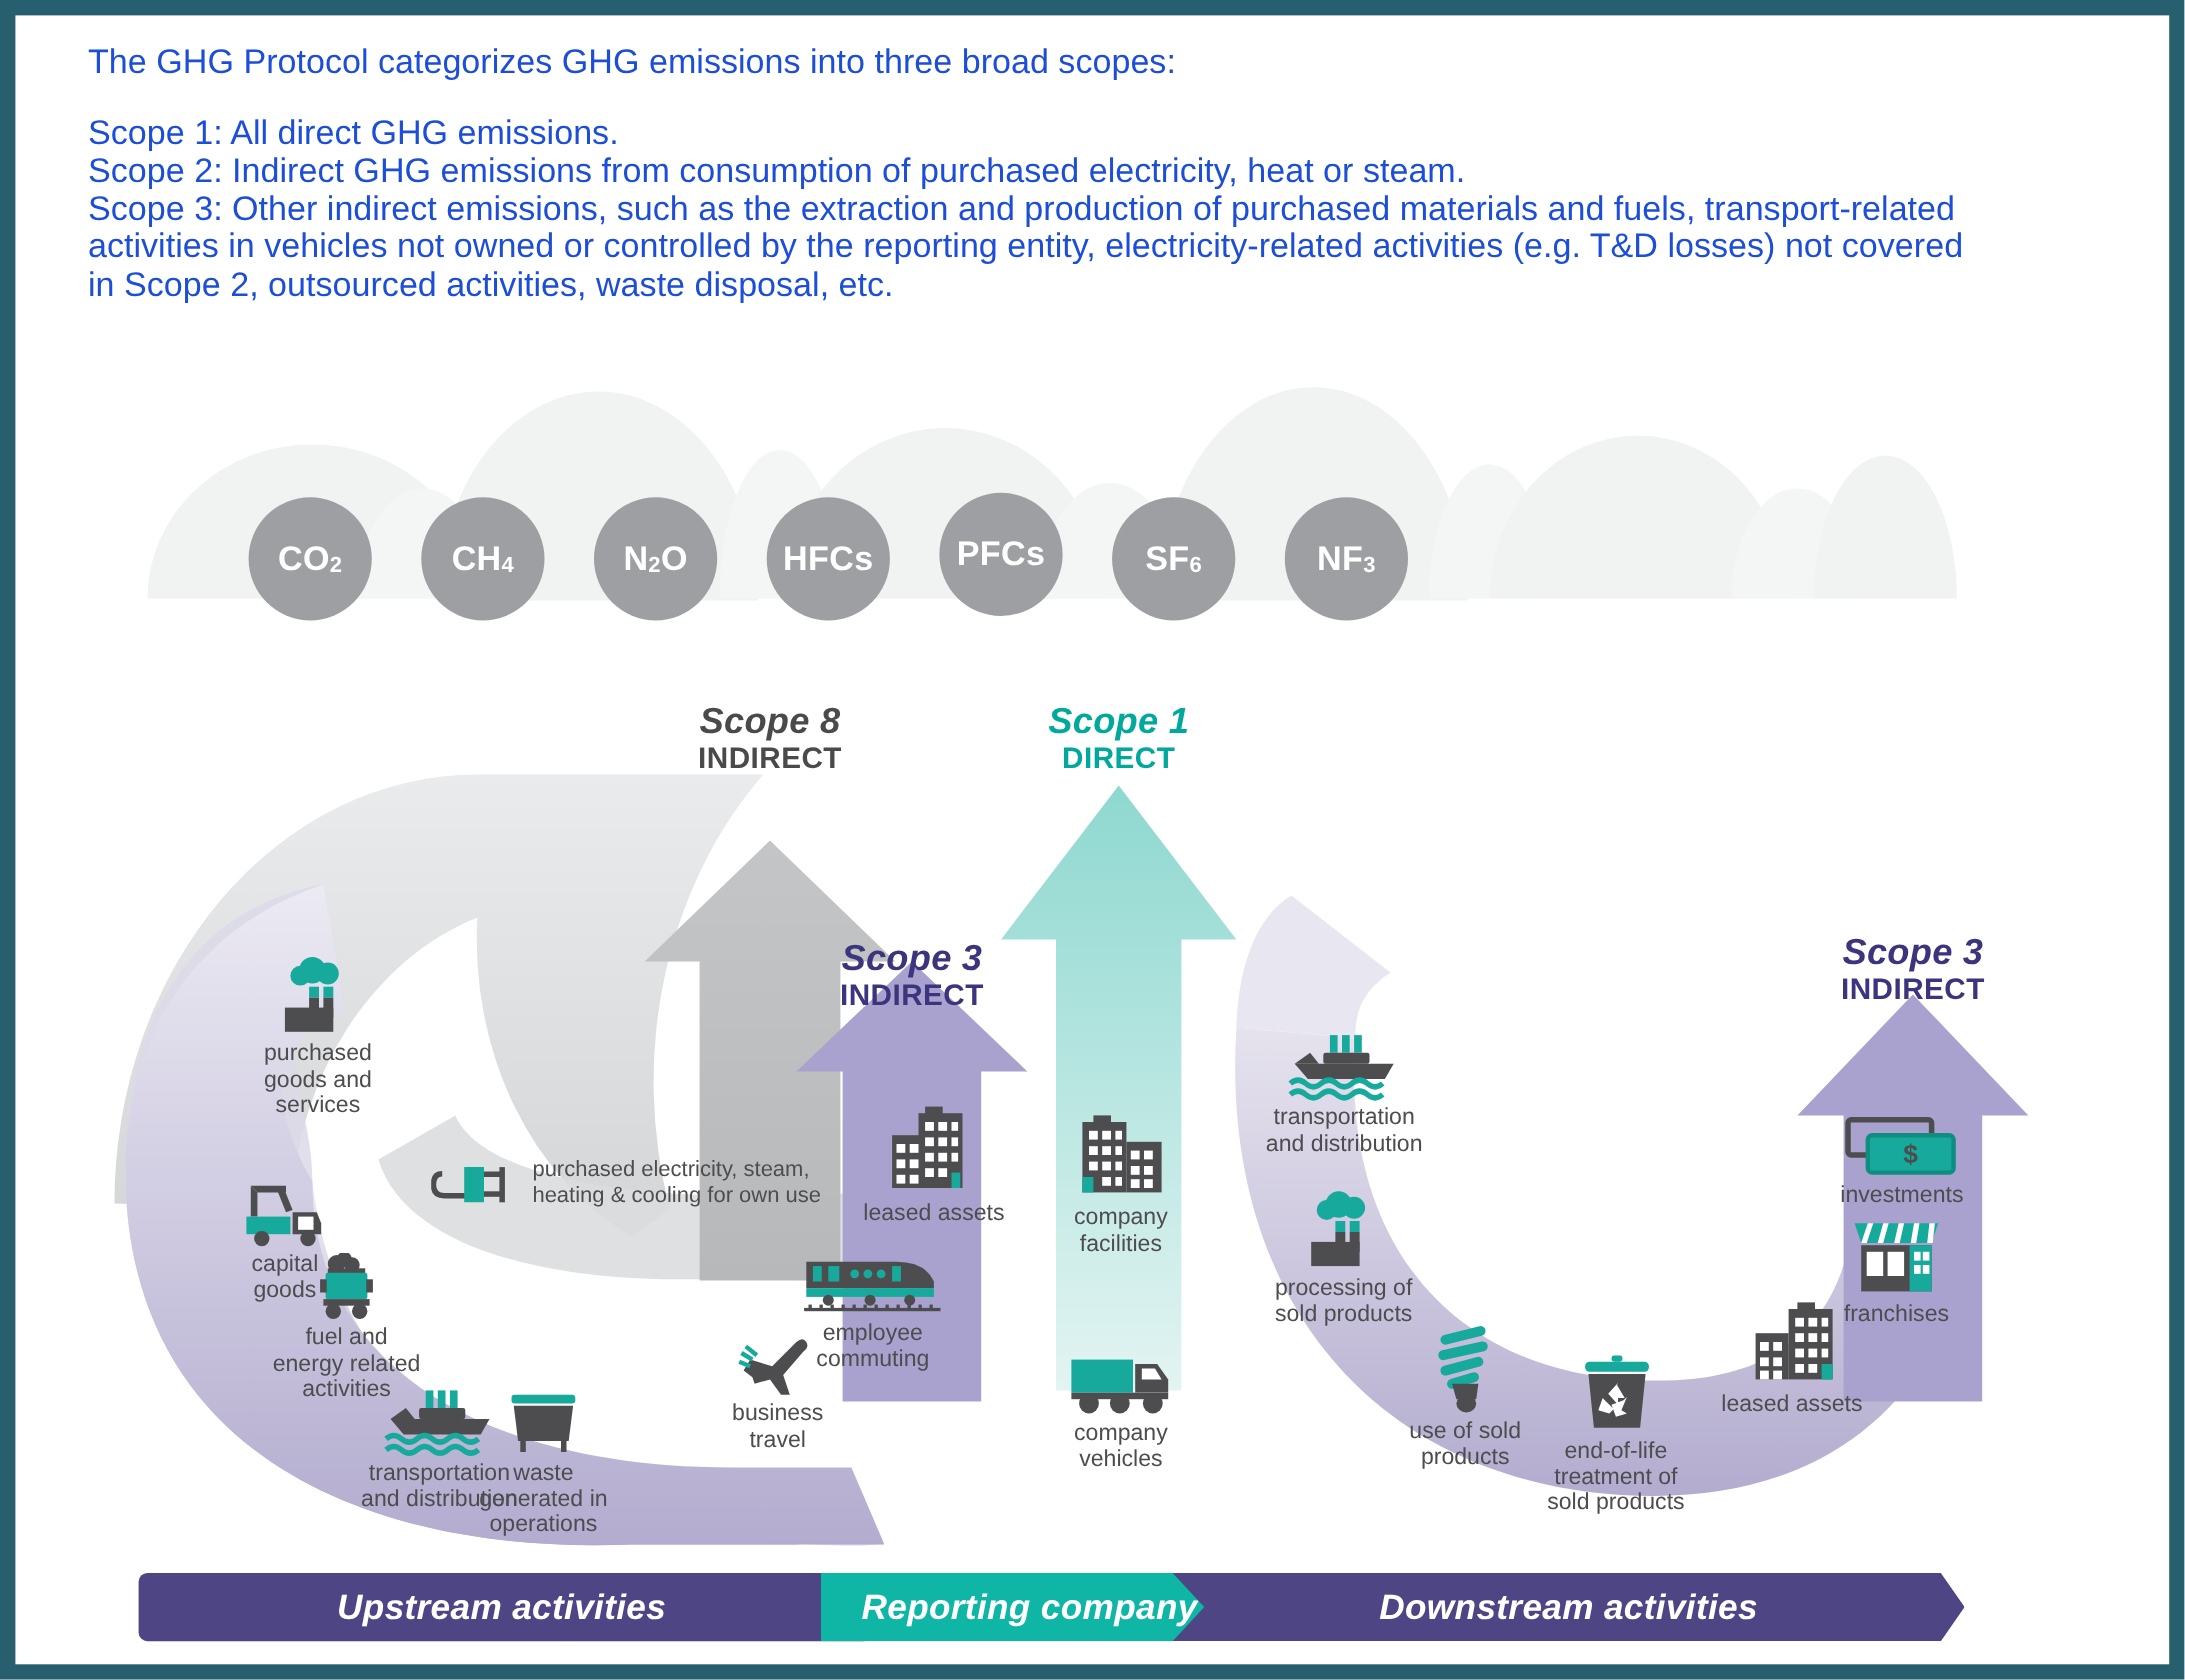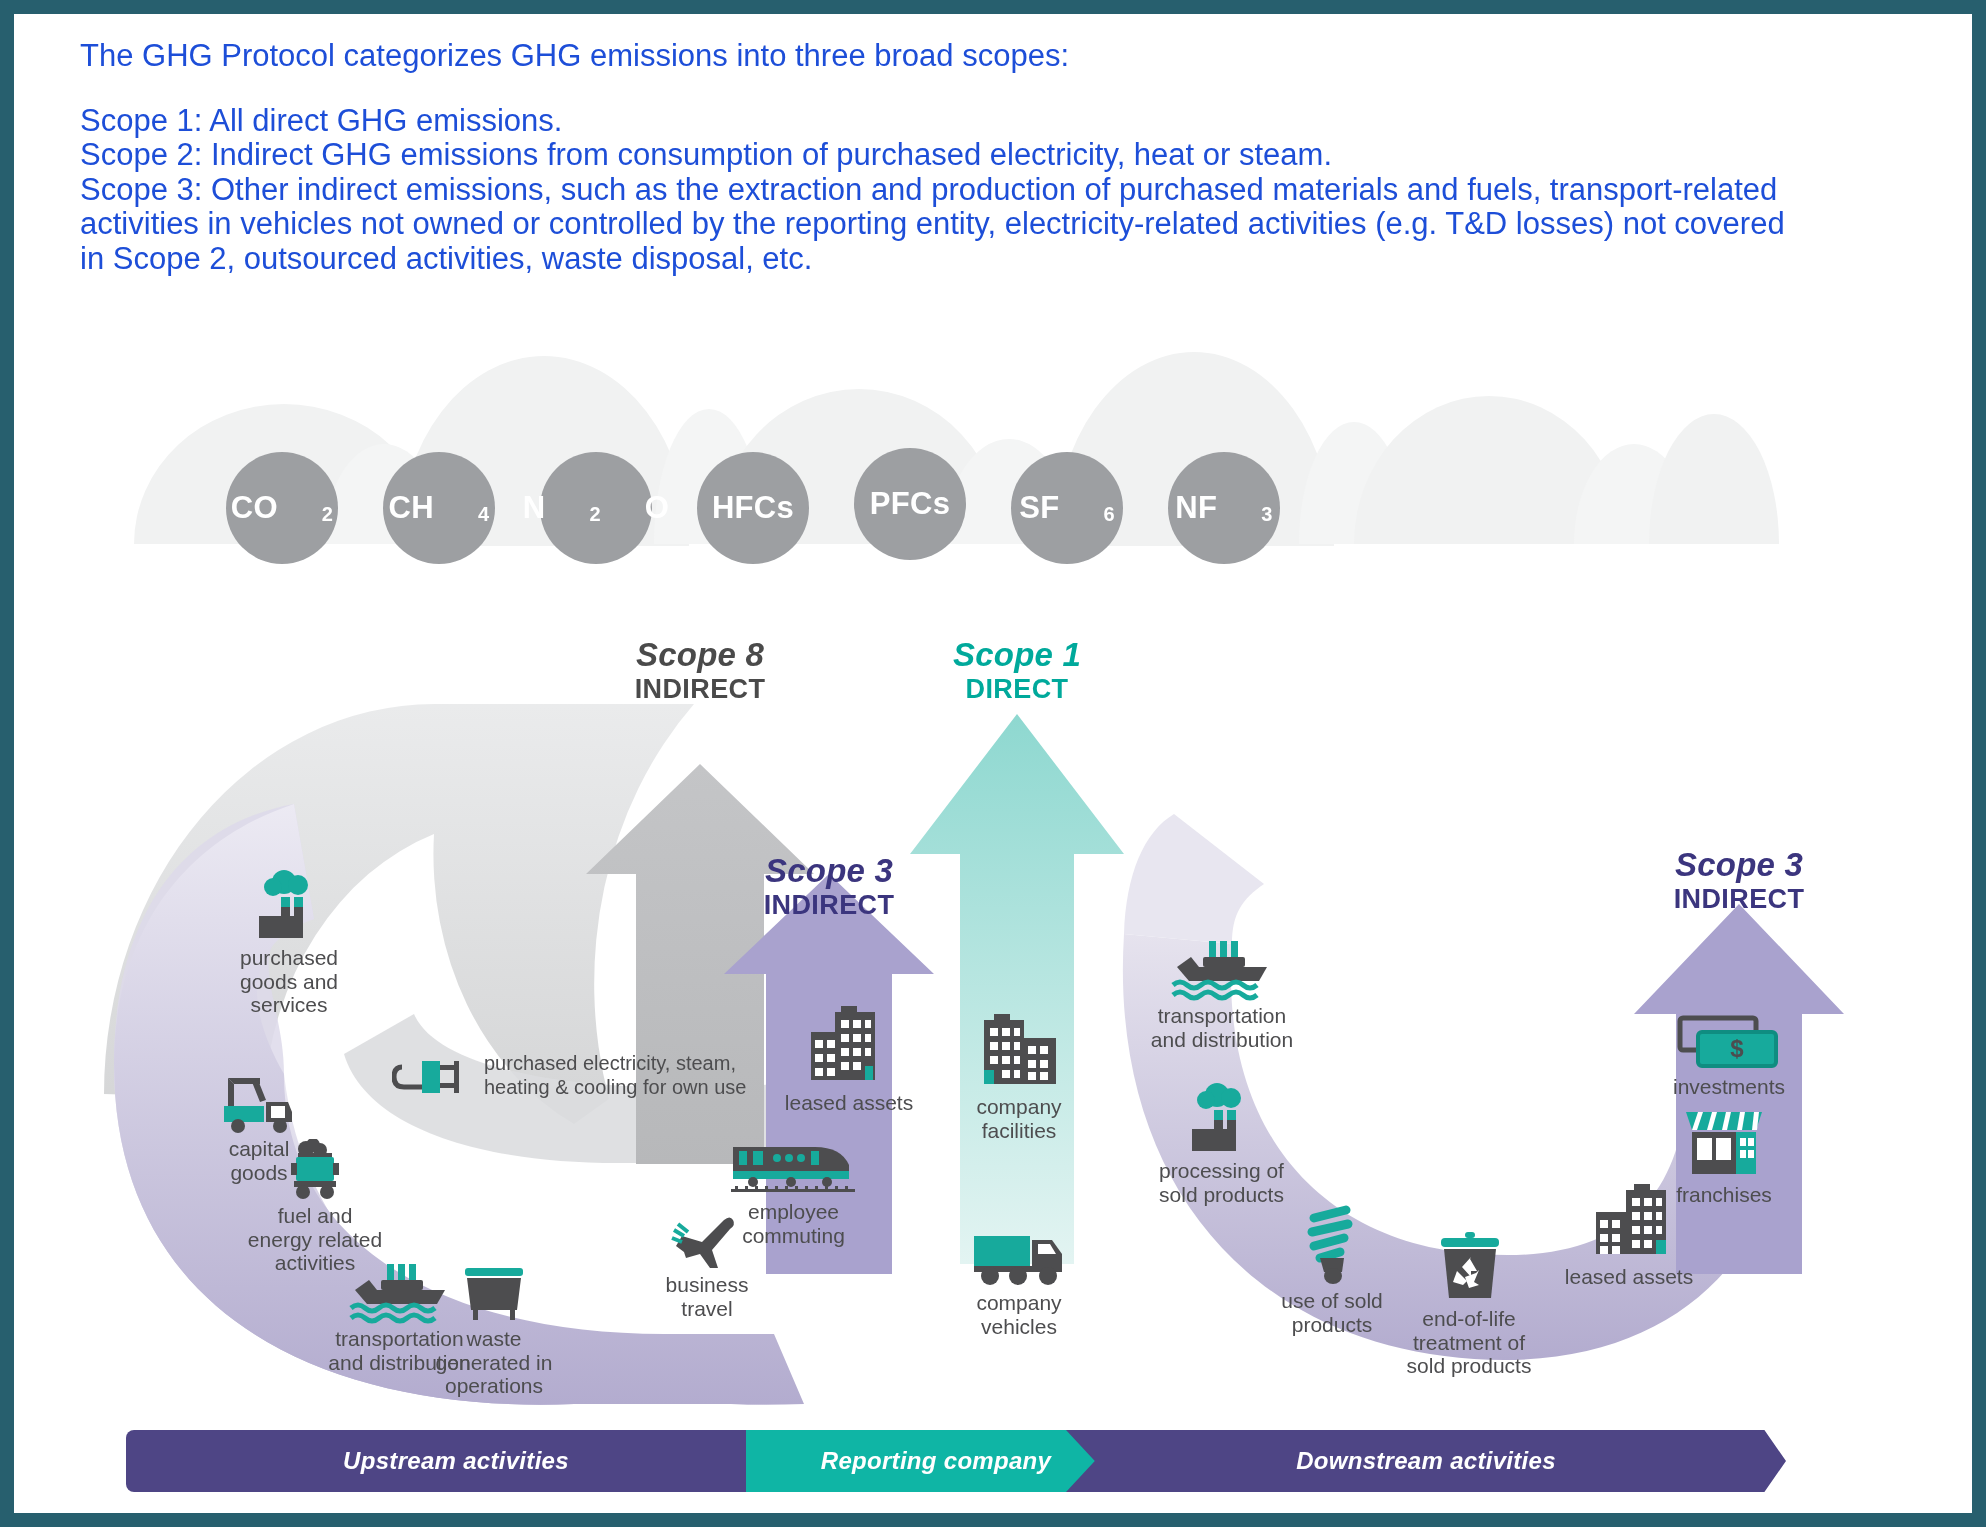--- a/index.html
+++ b/index.html
@@ -46,21 +46,20 @@
   .gas-circle {
     position: absolute;
     width: 112px; height: 112px;
     border-radius: 50%;
     background: #9d9fa2;
     color: #ffffff;
     font-size: 31px;
     font-weight: bold;
     display: flex; align-items: center; justify-content: center;
     letter-spacing: .3px;
-    gap: 44px;
   }
   .gas-circle sub { font-size: 20px; vertical-align: baseline; position: relative; top: 6px; }
 
   
   #arcs { position: absolute; left: 0; top: 0; width: 1960px; height: 1499px; }
 
   
   .scope-head { position: absolute; text-align: center; }
   .scope-head .name {
     font-style: italic; font-weight: bold; font-size: 33px; line-height: 1.15;
@@ -87,21 +86,21 @@
     display: flex; align-items: flex-start; gap: 12px;
   }
   #scope2-electricity .label {
     color: #4d4d4f; font-size: 20px; line-height: 1.2; text-align: left; white-space: pre-line;
   }
 
   
   #banner { position: absolute; left: 112px; top: 1416px; width: 1660px; height: 62px; }
   .bseg { position: absolute; top: 0; height: 62px; display: flex; align-items: center; justify-content: center; }
   .bseg span {
-    color: #ffffff; font-style: italic; font-weight: bold; font-size: 24px; letter-spacing: .3px;
+    color: #ffffff; font-style: italic; font-weight: bold; font-size: 32px; letter-spacing: .3px;
     position: relative; z-index: 2;
   }
   #seg-up   { left: 0;    width: 660px; background: #4e4585; border-radius: 8px 0 0 8px; }
   #seg-rep  { left: 620px; width: 380px;
       background: #0fb5a5;
       clip-path: polygon(0 0, 85% 0, 100% 50%, 85% 100%, 0 100%); }
   #seg-down { left: 940px; width: 720px; background: #4e4585;
       clip-path: polygon(0 0, 97% 0, 100% 50%, 97% 100%, 0 100%, 4% 50%); }
   #seg-up::after {
       content: ""; position: absolute; right: -46px; top: 0; width: 50px; height: 62px;

